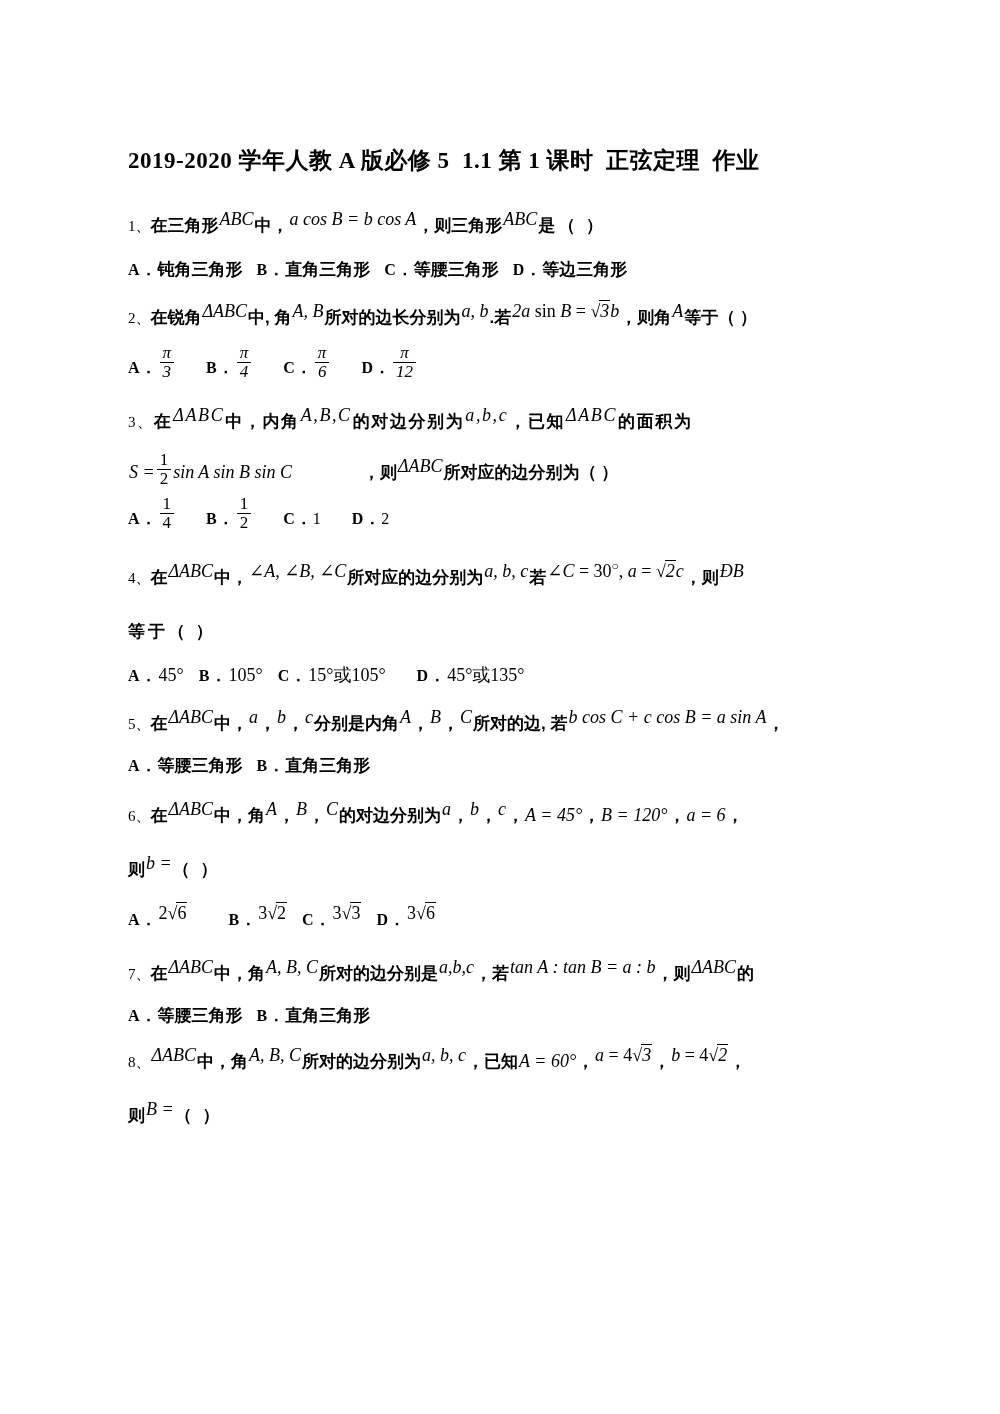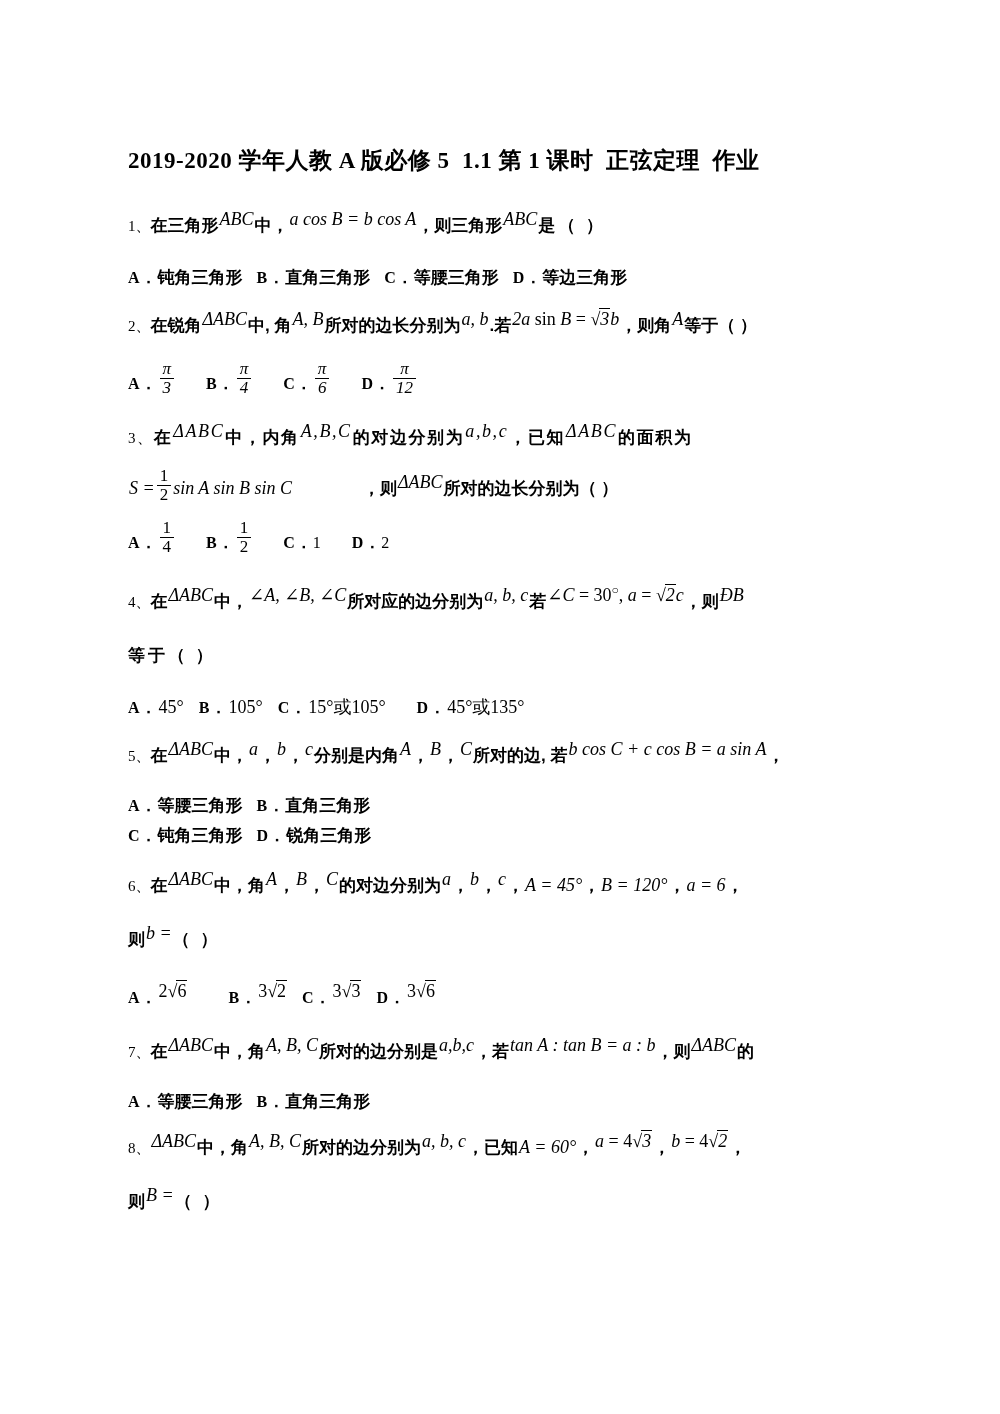--- a/index.html
+++ b/index.html
@@ -92,21 +92,20 @@
     position: relative;
     top: -4px;
   }
   .frac .num { display: block; padding: 0 3px; }
   .frac .den { display: block; border-top: 1.3px solid #000; padding: 0 3px; }
 
   
   .opts {
     font-size: 17px;
     line-height: 34px;
-    margin-top: 8px;
   }
   .opts .lbl {
     font-family: "Liberation Serif", "DejaVu Serif", serif;
     font-weight: bold;
     font-size: 16px;
     letter-spacing: 1px;
   }
   .opts .cn { font-weight: bold; }
   .opts.tall { line-height: 46px; }
   .opt { margin-right: 14px; white-space: nowrap; display: inline-block; }
@@ -136,21 +135,21 @@
     <div class="opts tall">
       <span class="opt"><span class="lbl">A．</span><span class="frac"><span class="num">π</span><span class="den">3</span></span></span><span class="gapwide"></span><span class="opt"><span class="lbl">B．</span><span class="frac"><span class="num">π</span><span class="den">4</span></span></span><span class="gapwide"></span><span class="opt"><span class="lbl">C．</span><span class="frac"><span class="num">π</span><span class="den">6</span></span></span><span class="gapwide"></span><span class="opt"><span class="lbl">D．</span><span class="frac"><span class="num">π</span><span class="den">12</span></span></span>
     </div>
   </div>
 
   <div class="q">
     <div class="qline spread">
       <span class="qnum">3、</span><span class="cn">在</span><span class="m">ΔABC</span><span class="cn">中，内角</span><span class="m">A,B,C</span><span class="cn">的对边分别为</span><span class="m">a,b,c</span><span class="cn">，已知</span><span class="m">ΔABC</span><span class="cn">的面积为</span>
     </div>
     <div class="qline" style="line-height:46px;">
-      <span class="m flat"><span>S =</span><span class="frac" style="font-size:17px; top:-2px;"><span class="num" style="font-style:normal;">1</span><span class="den" style="font-style:normal;">2</span></span><span>sin A sin B sin C</span></span><span class="gapwide" style="width:70px;"></span><span class="cn">，则</span><span class="m">ΔABC</span><span class="cn">所对的边长分别为（      ）</span>
+      <span class="m flat"><span>S =</span><span class="frac" style="font-size:17px; top:-2px;"><span class="num" style="font-style:normal;">1</span><span class="den" style="font-style:normal;">2</span></span><span>sin A sin B sin C</span></span><span class="gapwide" style="width:70px;"></span><span class="cn">，则</span><span class="m">ΔABC</span><span class="cn">所对应的边分别为（      ）</span>
     </div>
     <div class="opts tall">
       <span class="opt"><span class="lbl">A．</span><span class="frac" style="font-style:normal;"><span class="num">1</span><span class="den">4</span></span></span><span class="gapwide"></span><span class="opt"><span class="lbl">B．</span><span class="frac" style="font-style:normal;"><span class="num">1</span><span class="den">2</span></span></span><span class="gapwide"></span><span class="opt"><span class="lbl">C．</span><span class="lbl" style="font-weight:normal;">1</span></span><span class="gapwide"></span><span class="opt"><span class="lbl">D．</span><span class="lbl" style="font-weight:normal;">2</span></span>
     </div>
   </div>
 
   <div class="q">
     <div class="qline">
       <span class="qnum">4、</span><span class="cn">在</span><span class="m">ΔABC</span><span class="cn">中，</span><span class="m">∠A, ∠B, ∠C</span><span class="cn">所对应的边分别为</span><span class="m">a,   b,   c</span><span class="cn">若</span><span class="m">∠C <span class="op">= 30</span><span class="deg">○</span><span class="op">,</span> a <span class="op">=</span> <span class="rad"><span class="op">√</span><span class="bar">2</span></span>c</span><span class="cn">，则</span><span class="m">ÐB</span>
     </div>
@@ -161,21 +160,20 @@
       <span class="opt"><span class="lbl">A．</span><span class="m flat" style="font-style:normal;">45°</span></span><span class="opt"><span class="lbl">B．</span><span class="m flat" style="font-style:normal;">105°</span></span><span class="opt"><span class="lbl">C．</span><span class="m flat" style="font-style:normal;">15°或105°</span></span><span class="gapwide"></span><span class="opt"><span class="lbl">D．</span><span class="m flat" style="font-style:normal;">45°或135°</span></span>
     </div>
   </div>
 
   <div class="q">
     <div class="qline">
       <span class="qnum">5、</span><span class="cn">在</span><span class="m">ΔABC</span><span class="cn">中，</span><span class="m">a</span><span class="cn">，</span><span class="m">b</span><span class="cn">，</span><span class="m">c</span><span class="cn">分别是内角</span><span class="m">A</span><span class="cn">，</span><span class="m">B</span><span class="cn">，</span><span class="m">C</span><span class="cn">所对的边, 若</span><span class="m">b cos C + c cos B = a sin A</span><span class="cn">，</span>
     </div>
     <div class="opts" style="line-height:30px;">
       <div><span class="opt"><span class="lbl">A．</span><span class="cn">等腰三角形</span></span><span class="opt"><span class="lbl">B．</span><span class="cn">直角三角形</span></span></div>
-      <div><span class="opt"><span class="lbl">C．</span><span class="cn">钝角三角形</span></span><span class="opt"><span class="lbl">D．</span><span class="cn">锐角三角形</span></span></div>
     </div>
   </div>
 
   <div class="q" style="margin-top:8px;">
     <div class="qline">
       <span class="qnum">6、</span><span class="cn">在</span><span class="m">ΔABC</span><span class="cn">中，角</span><span class="m">A</span><span class="cn">，</span><span class="m">B</span><span class="cn">，</span><span class="m">C</span><span class="cn">的对边分别为</span><span class="m">a</span><span class="cn">，</span><span class="m">b</span><span class="cn">，</span><span class="m">c</span><span class="cn">，</span><span class="m flat">A = 45°</span><span class="cn">，</span><span class="m flat">B = 120°</span><span class="cn">，</span><span class="m flat">a = 6</span><span class="cn">，</span>
     </div>
     <div class="qline">
       <span class="cn">则</span><span class="m">b =</span><span class="cn paren">（     ）</span>
     </div>

